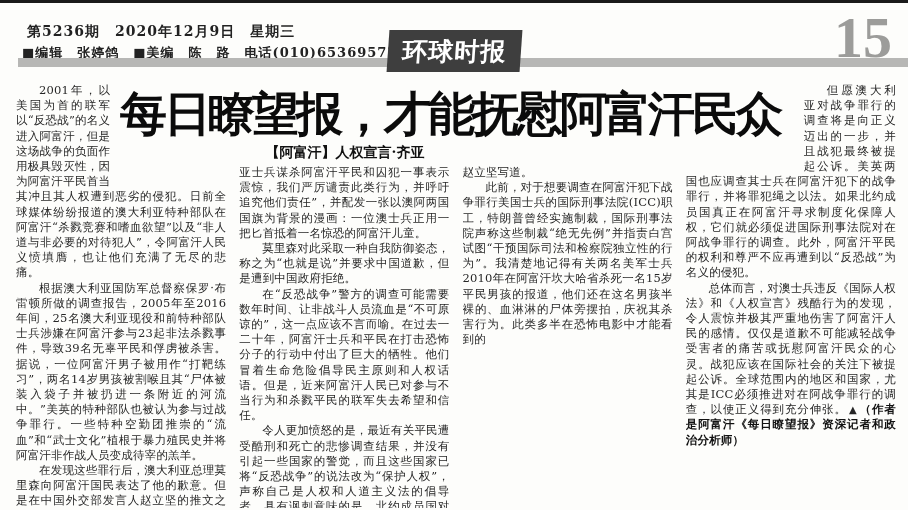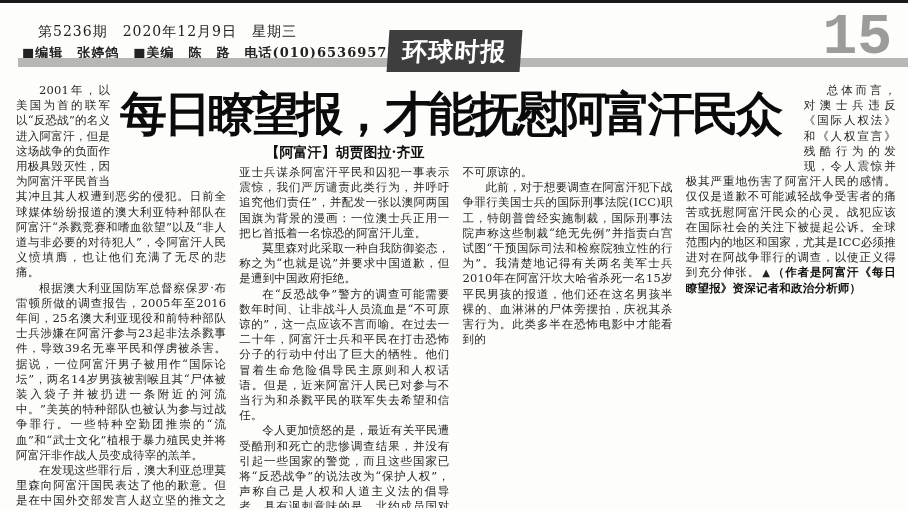--- a/index.html
+++ b/index.html
@@ -7,22 +7,22 @@
   .page {
     position:relative; width:908px; height:510px; margin:0 auto;
     background:#fdfdfb; overflow:hidden;
     border-top:3px solid #1a1a1a;
     font-family:"DejaVu Serif","Liberation Serif",serif;
     color:#1f1f1f;
   }
   
   .header { position:absolute; top:0; left:0; right:0; height:72px; }
   .issue-line {
-    position:absolute; top:20px; left:38px;
-    font-size:14px; font-weight:normal; color:#222; letter-spacing:1px;
+    position:absolute; top:20px; left:27px;
+    font-size:14px; font-weight:bold; color:#222; letter-spacing:1px;
   }
   .staff-line {
     position:absolute; top:41px; left:22px;
     font-size:13px; font-weight:bold; color:#222; letter-spacing:1px;
   }
   .divider-bar {
     position:absolute; top:55px; left:18px; right:0; height:9px;
     background:#b7b7b5;
   }
   .masthead {
@@ -33,21 +33,21 @@
     transform:skewX(-4deg);
     font-family:"DejaVu Sans","Liberation Sans",sans-serif;
   }
   .section-title {
     position:absolute; top:33px; right:112px; z-index:2;
     font-size:24px; font-weight:bold; color:#2c2c2c; letter-spacing:3px;
   }
   .page-number {
     position:absolute; top:6px; right:16px; z-index:1;
     font-size:58px; font-weight:bold; color:#9c9c9a; line-height:1;
-    font-family:Liberation Mono, monospace;
+    font-family:Liberation Serif, serif;
   }
   
   .headline {
     position:absolute; top:80px; left:106px; width:688px; z-index:3;
     font-family:"DejaVu Sans","Liberation Sans",sans-serif;
     font-weight:900; font-size:47px; letter-spacing:-3px;
     color:#0b0b0b; white-space:nowrap; text-align:center;
   }
   .byline {
     position:absolute; top:141px; left:238px; width:214px; z-index:3;
@@ -77,44 +77,45 @@
 
   <div class="header">
     <div class="issue-line">第5236期　2020年12月9日　星期三</div>
     <div class="staff-line">■编辑　张婷鸽　■美编　陈　路　电话(010)65369573</div>
     <div class="divider-bar"></div>
     <div class="masthead">环球时报</div>
     <div class="page-number">15</div>
   </div>
 
   <div class="headline">每日瞭望报，才能抚慰阿富汗民众</div>
-  <div class="byline">【阿富汗】胡贾图拉·齐亚</div>
+  <div class="byline">【阿富汗】人权宣言·齐亚</div>
 
   <div class="columns">
 
     <div class="col">
       <div class="spacer-r"></div>
       <p class="para ind">2001年，以美国为首的联军以“反恐战”的名义进入阿富汗，但是这场战争的负面作用极具毁灭性，因为阿富汗平民首当其冲且其人权遭到恶劣的侵犯。日前全球媒体纷纷报道的澳大利亚特种部队在阿富汗“杀戮竞赛和嗜血欲望”以及“非人道与非必要的对待犯人”，令阿富汗人民义愤填膺，也让他们充满了无尽的悲痛。</p>
-      <p class="para ind">根据澳大利亚国防军总督察保罗·布雷顿所做的调查报告，2005年至2016年间，25名澳大利亚现役和前特种部队士兵涉嫌在阿富汗参与23起非法杀戮事件，导致39名无辜平民和俘虏被杀害。据说，一位阿富汗男子被用作“国际论坛”，两名14岁男孩被割喉且其“尸体被装入袋子并被扔进一条附近的河流中。”美英的特种部队也被认为参与过战争罪行。一些特种空勤团推崇的“流血”和“武士文化”植根于暴力殖民史并将阿富汗非作战人员变成待宰的羔羊。</p>
+      <p class="para ind">根据澳大利亚国防军总督察保罗·布雷顿所做的调查报告，2005年至2016年间，25名澳大利亚现役和前特种部队士兵涉嫌在阿富汗参与23起非法杀戮事件，导致39名无辜平民和俘虏被杀害。据说，一位阿富汗男子被用作“打靶练习”，两名14岁男孩被割喉且其“尸体被装入袋子并被扔进一条附近的河流中。”美英的特种部队也被认为参与过战争罪行。一些特种空勤团推崇的“流血”和“武士文化”植根于暴力殖民史并将阿富汗非作战人员变成待宰的羔羊。</p>
       <p class="para ind">在发现这些罪行后，澳大利亚总理莫里森向阿富汗国民表达了他的歉意。但是在中国外交部发言人赵立坚的推文之后，他愤怒了。赵立坚写道：“对澳大利</p>
     </div>
 
     <div class="col">
       <div class="top-gap-1"></div>
       <p class="para">亚士兵谋杀阿富汗平民和囚犯一事表示震惊，我们严厉谴责此类行为，并呼吁追究他们责任”，并配发一张以澳阿两国国旗为背景的漫画：一位澳士兵正用一把匕首抵着一名惊恐的阿富汗儿童。</p>
       <p class="para ind">莫里森对此采取一种自我防御姿态，称之为“也就是说”并要求中国道歉，但是遭到中国政府拒绝。</p>
       <p class="para ind">在“反恐战争”警方的调查可能需要数年时间、让非战斗人员流血是“不可原谅的”，这一点应该不言而喻。在过去一二十年，阿富汗士兵和平民在打击恐怖分子的行动中付出了巨大的牺牲。他们冒着生命危险倡导民主原则和人权话语。但是，近来阿富汗人民已对参与不当行为和杀戮平民的联军失去希望和信任。</p>
       <p class="para ind">令人更加愤怒的是，最近有关平民遭受酷刑和死亡的悲惨调查结果，并没有引起一些国家的警觉，而且这些国家已将“反恐战争”的说法改为“保护人权”，声称自己是人权和人道主义法的倡导者。具有讽刺意味的是，北约成员国对这一不当</p>
     </div>
 
     <div class="col">
       <div class="top-gap-1"></div>
-      <p class="para">不可原谅的。</p>
+      <p class="para">赵立坚写道。</p>
       <p class="para ind">此前，对于想要调查在阿富汗犯下战争罪行美国士兵的国际刑事法院(ICC)职工，特朗普曾经实施制裁，国际刑事法院声称这些制裁“绝无先例”并指责白宫试图“干预国际司法和检察院独立性的行为”。我清楚地记得有关两名美军士兵2010年在阿富汗坎大哈省杀死一名15岁平民男孩的报道，他们还在这名男孩半裸的、血淋淋的尸体旁摆拍，庆祝其杀害行为。此类多半在恐怖电影中才能看到的</p>
     </div>
 
     <div class="col">
       <div class="spacer-l"></div>
+      <p class="para ind">但愿澳大利亚对战争罪行的调查将是向正义迈出的一步，并且战犯最终被提起公诉。美英两国也应调查其士兵在阿富汗犯下的战争罪行，并将罪犯绳之以法。如果北约成员国真正在阿富汗寻求制度化保障人权，它们就必须促进国际刑事法院对在阿战争罪行的调查。此外，阿富汗平民的权利和尊严不应再遭到以“反恐战”为名义的侵犯。</p>
       <p class="para ind"><span>总体而言，对澳士兵违反《国际人权法》和《人权宣言》残酷行为的发现，令人震惊并极其严重地伤害了阿富汗人民的感情。仅仅是道歉不可能减轻战争受害者的痛苦或抚慰阿富汗民众的心灵。战犯应该在国际社会的关注下被提起公诉。全球范围内的地区和国家，尤其是ICC必须推进对在阿战争罪行的调查，以使正义得到充分伸张。</span><span class="tri">▲</span><b class="note">（作者是阿富汗《每日瞭望报》资深记者和政治分析师）</b></p>
     </div>
 
   </div>
 </div>
 
 </body></html>

